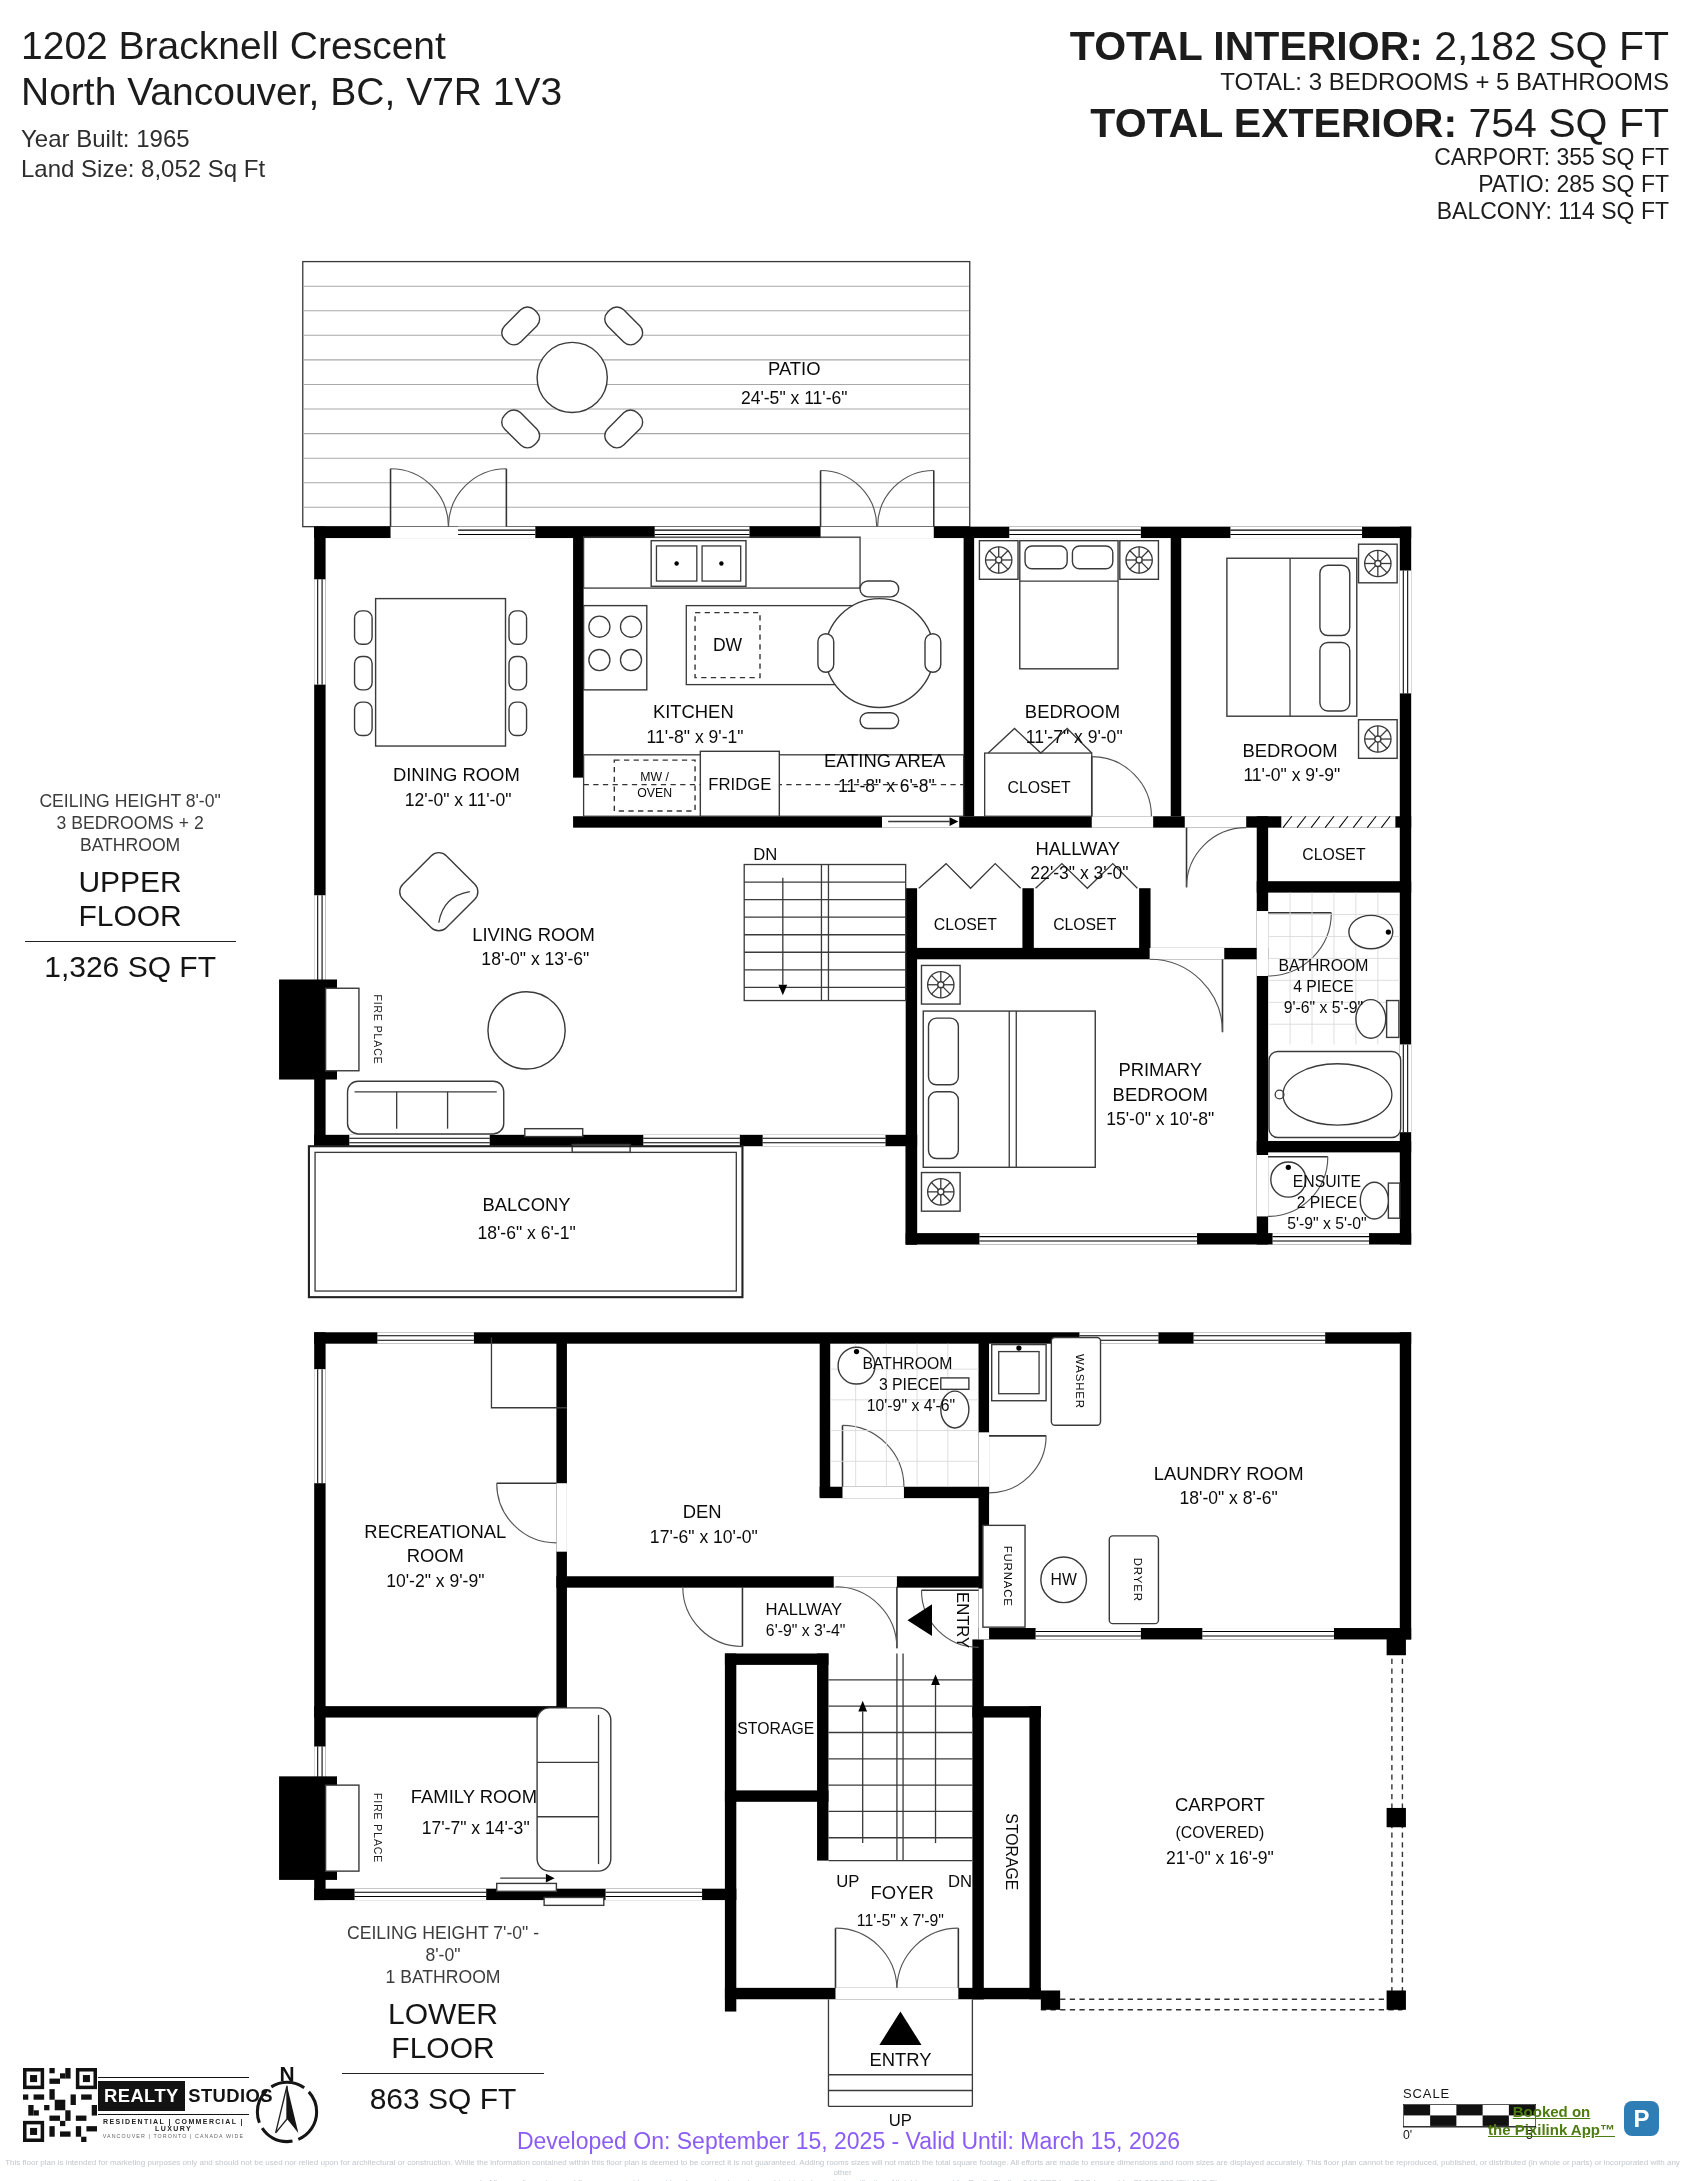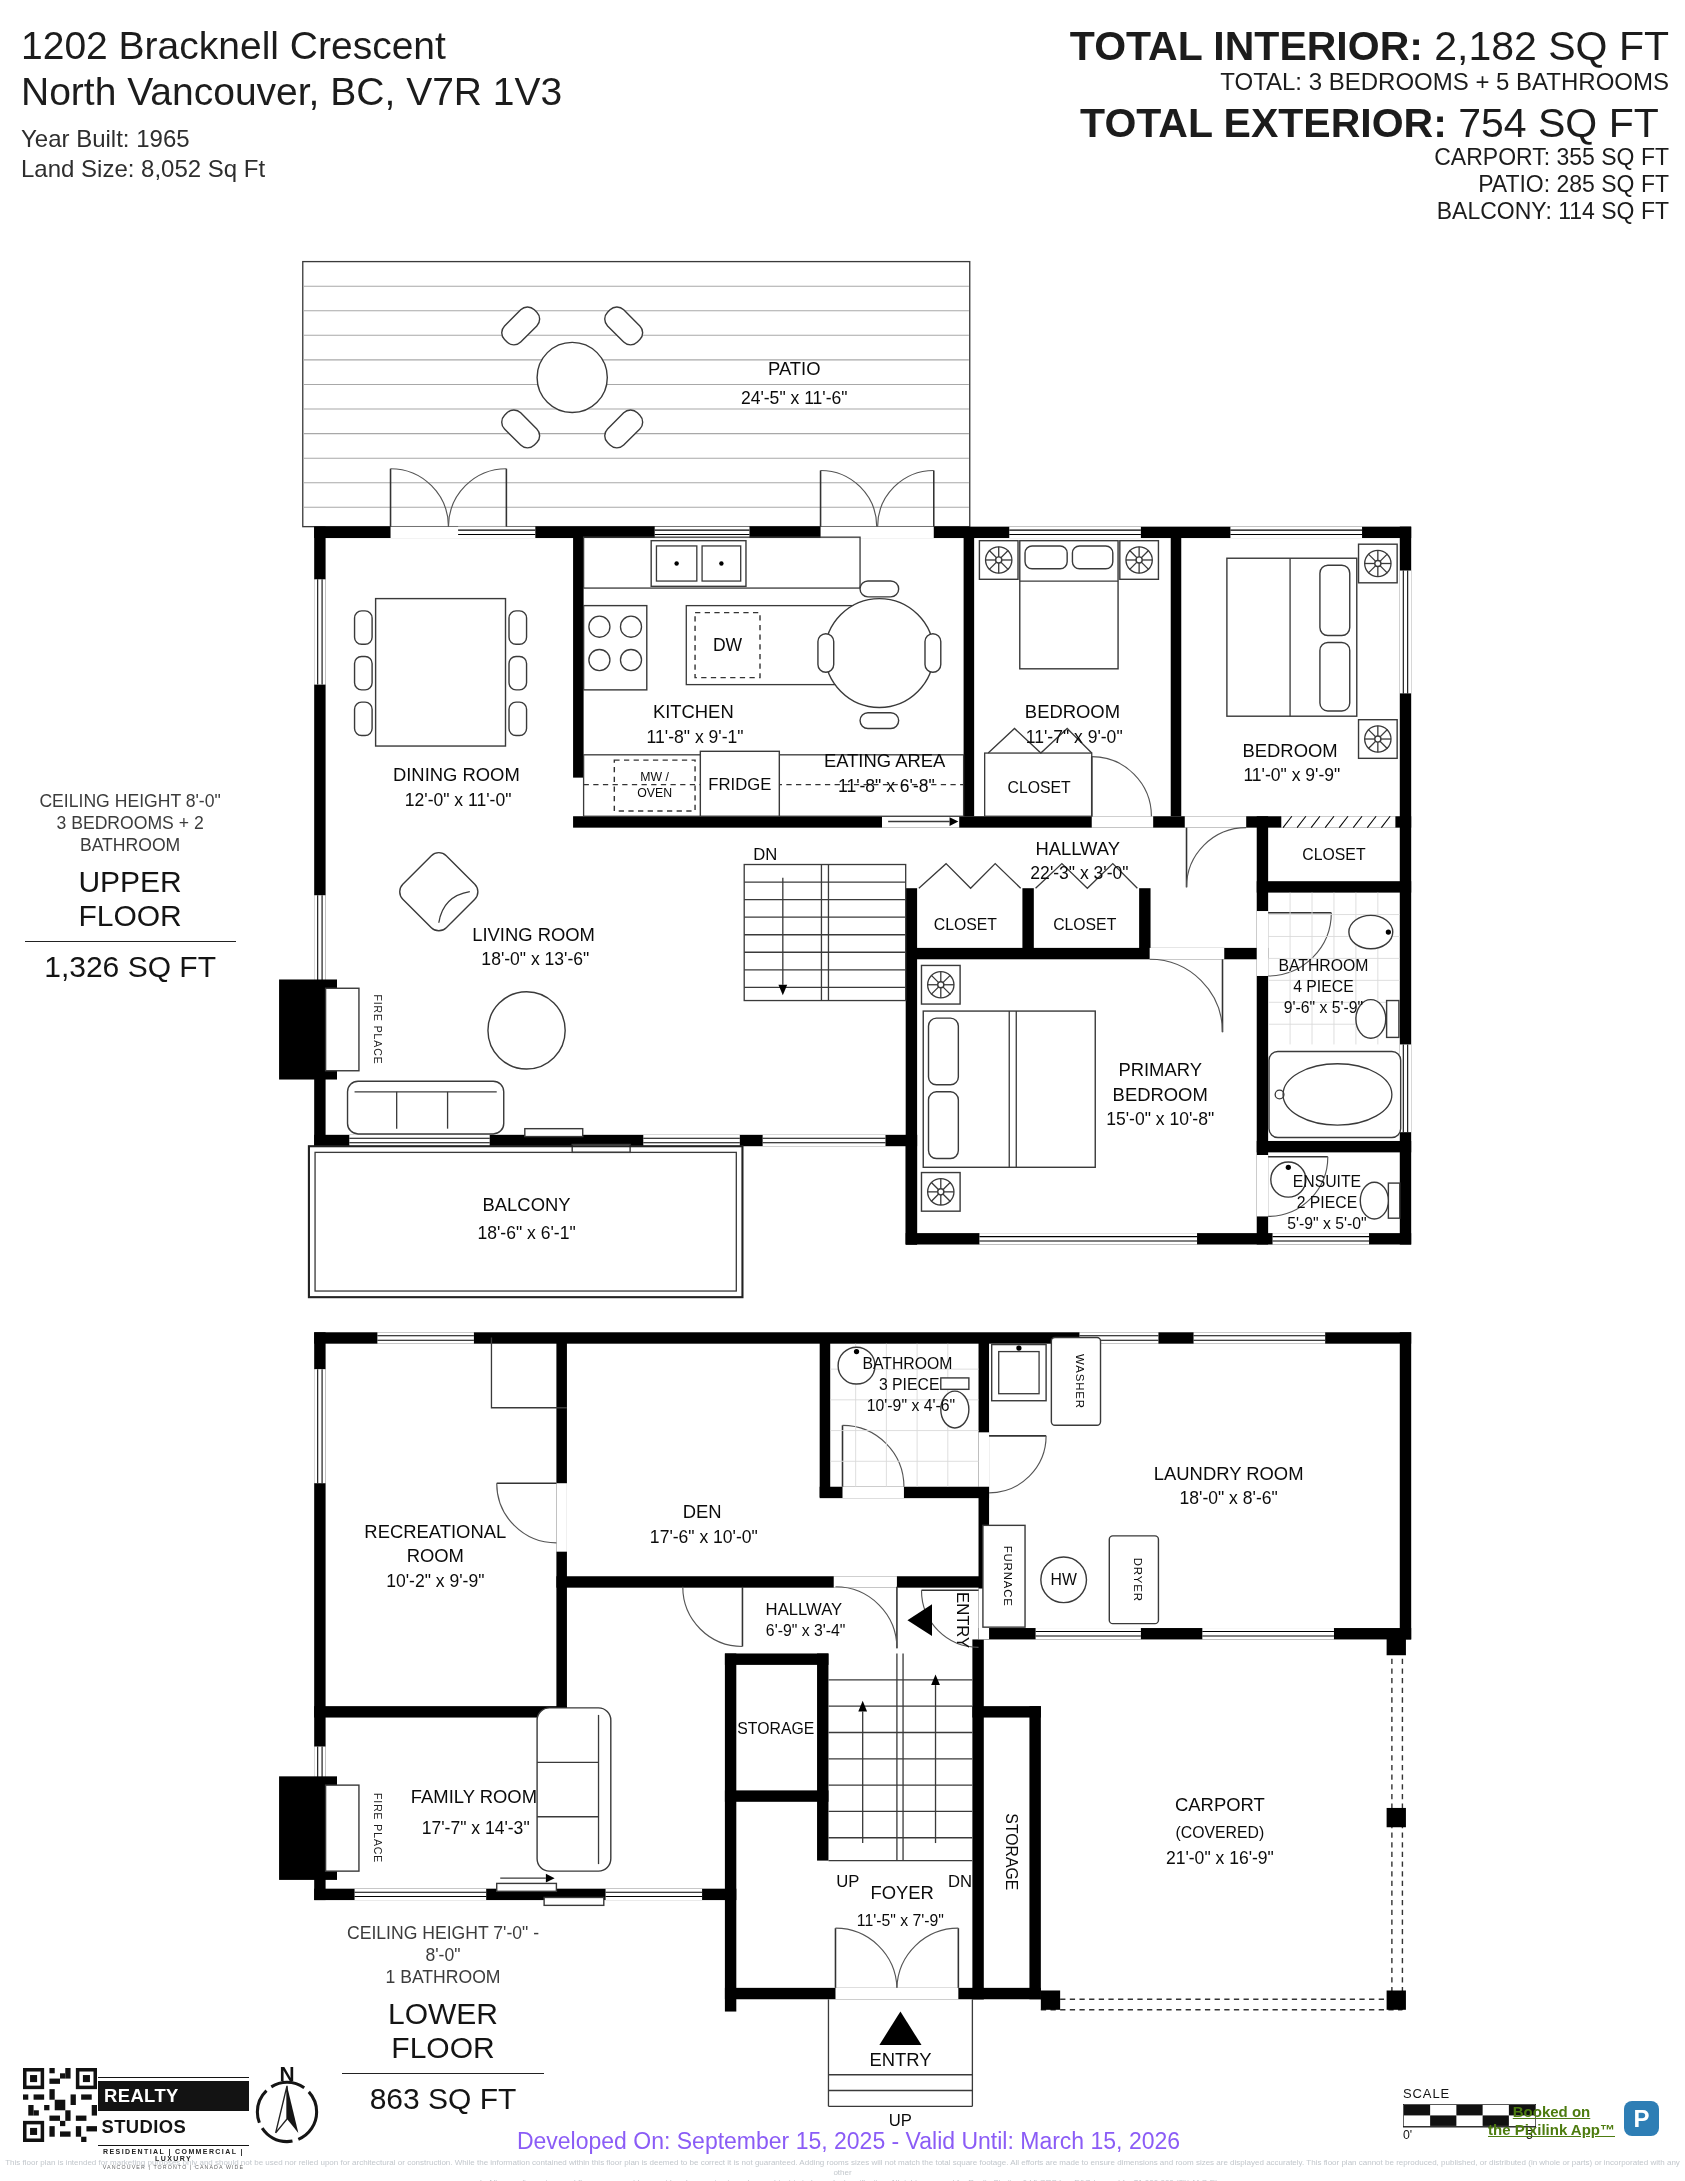--- a/index.html
+++ b/index.html
@@ -38,21 +38,21 @@
   .rd{font-size:20px;}
   .cl{font-size:18px;}
   .sm{font-size:14px;}
   .md{font-size:19px;}
   .lb{font-size:20px;}
   .vt{font-size:13px;letter-spacing:1px;}
   .fp{font-size:12px;letter-spacing:1px;fill:#222;}
   
   .logo{width:151px;}
   .logo .rule{border-top:1.8px solid #131313;}
-  .logo .row{display:flex;align-items:stretch;margin:2.6px 0;flex-direction:column;}
+  .logo .row{display:flex;align-items:stretch;margin:2.6px 0;}
   .logo .lft{background:#131313;color:#fff;font-weight:700;font-size:18.4px;padding:4.4px 6.1px;letter-spacing:0.4px;}
   .logo .rgt{color:#131313;font-weight:700;font-size:18.4px;padding:4.4px 0 4.4px 3.5px;letter-spacing:0.4px;}
   .logo .tag{font-size:7px;letter-spacing:1.4px;text-align:center;color:#222;margin-top:2.6px;font-weight:700;}
   .logo .sub{font-size:5.3px;letter-spacing:1.1px;text-align:center;color:#666;margin-top:1.8px;}
   .dev{width:100%;text-align:center;font-size:23px;color:#8b5cf6;padding-left:6px;}
   .scale .slabel{font-size:13px;letter-spacing:0.9px;color:#141414;}
   .scale .ends{position:relative;width:133px;font-size:12.3px;color:#141414;}
   .booked{text-align:center;font-size:15px;font-weight:700;color:#4d7c0f;line-height:17.6px;text-decoration:underline;}
   .papp{width:35px;height:35px;border-radius:8px;background:#2e7eb5;color:#fff;
         display:flex;align-items:center;justify-content:center;font-size:24px;font-weight:700;}
@@ -68,21 +68,21 @@
     <h1>North Vancouver, BC, V7R 1V3</h1>
     <div class="meta">
       <div>Year Built: 1965</div>
       <div>Land Size: 8,052 Sq Ft</div>
     </div>
   </div>
 
   <div class="abs totals" style="right:16px;top:26px;">
     <div class="big"><b>TOTAL INTERIOR:</b><span> 2,182 SQ FT</span></div>
     <div class="mid">TOTAL: 3 BEDROOMS + 5 BATHROOMS</div>
-    <div class="big" style="margin-top:7px;text-align:center;"><b>TOTAL EXTERIOR:</b><span> 754 SQ FT</span></div>
+    <div class="big" style="margin-top:7px;"><b>TOTAL EXTERIOR:</b><span> 754 SQ FT</span></div>
     <div class="sub">CARPORT: 355 SQ FT</div>
     <div class="sub">PATIO: 285 SQ FT</div>
     <div class="sub">BALCONY: 114 SQ FT</div>
   </div>
 
   <div class="abs fblock" style="left:24.6px;top:790px;width:211px;">
     <div class="c1">CEILING HEIGHT 8'-0"</div>
     <div class="c1">3 BEDROOMS + 2 BATHROOM</div>
     <div><span class="t">UPPER FLOOR</span></div>
     <div class="a">1,326 SQ FT</div>

